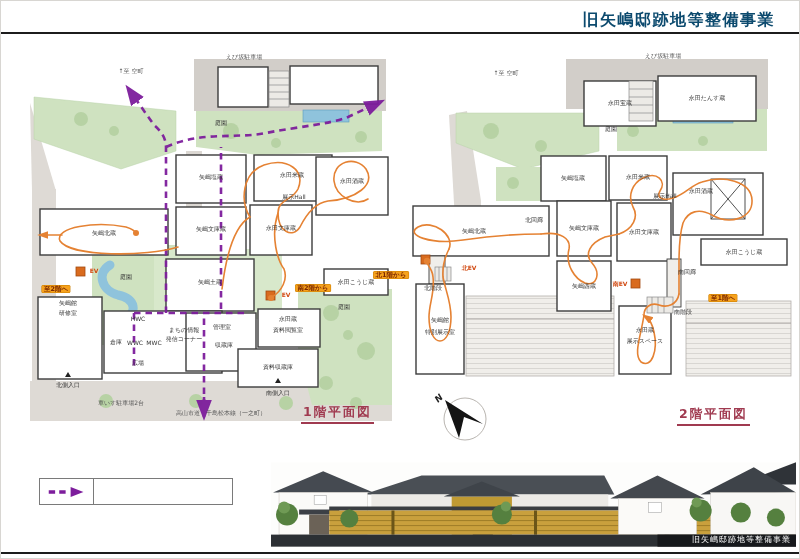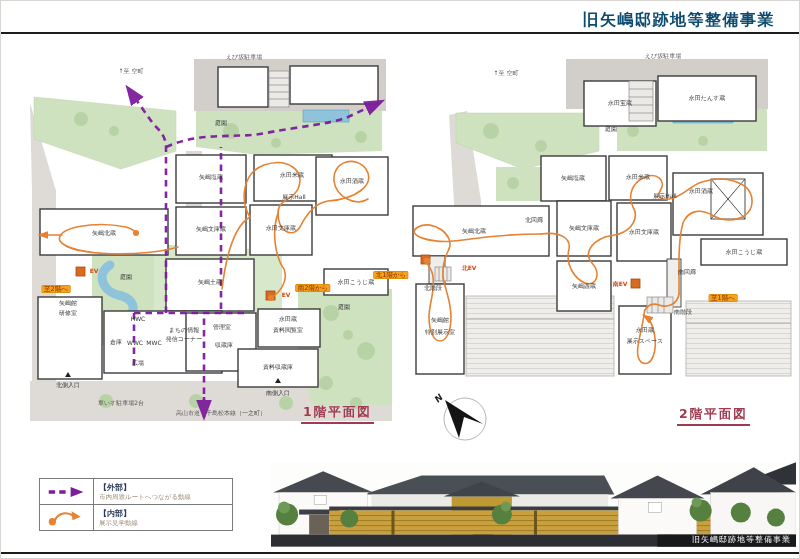--- a/index.html
+++ b/index.html
@@ -3,21 +3,21 @@
 <meta charset="utf-8">
 <style>
   html,body{margin:0;padding:0;background:#e9e9e9}
   .page{position:relative;width:800px;height:559px;background:#fff;font-family:"DejaVu Sans",sans-serif;overflow:hidden;border:1px solid #d8d6d2;box-sizing:border-box;margin:0 auto}
   .title{position:absolute;top:9px;right:24px;font-size:16px;font-weight:bold;color:#0c4a6e;letter-spacing:1.5px}
   .hrule{position:absolute;left:0;width:100%;height:2px;background:#1c1c1c}
   .plan{position:absolute}
   .psvg{position:absolute;left:0;top:0}
   .L{position:absolute;font-size:6px;line-height:1.05;color:#333;white-space:nowrap;transform:translate(-50%,-50%);text-align:center;z-index:5}
   .sm{color:#555}
-  .hl{background:#f6a21d;color:#7c2800;font-weight:normal;padding:0 2px;border-radius:1px;font-size:6.5px;box-shadow:0 0 0 .5px #c97d00}
+  .hl{background:#f6a21d;color:#7c2800;font-weight:bold;padding:0 2px;border-radius:1px;font-size:6.5px;box-shadow:0 0 0 .5px #c97d00}
   .red{color:#d14a12;font-weight:bold}
   .ptitle{position:absolute;font-size:12.5px;font-weight:bold;color:#a03a50;letter-spacing:2px;border-bottom:2px solid #a03a50;padding:0 2px 1px;z-index:6}
   .legend{position:absolute;left:38px;top:477px;width:192px;background:#fff;border:1.3px solid #7a7a7a;z-index:6}
   .lrow{display:flex;height:25px;align-items:center}
   .lrow+.lrow{border-top:1.3px solid #7a7a7a}
   .lic{width:54px;display:flex;justify-content:center;align-items:center;border-right:1.3px solid #7a7a7a;height:100%;box-sizing:border-box}
   .ltxt{padding-left:5px}
   .lcat{font-size:8px;font-weight:bold;color:#2b3a55}
   .ldesc{font-size:6.5px;color:#9b8a74}
   .persp{position:absolute;left:270px;top:461px;width:525px;height:85px}
@@ -280,37 +280,20 @@
   </svg>
 
   <div class="legend">
     <div class="lrow">
       <div class="lic">
         <svg width="42" height="16" viewBox="0 0 46 16">
           <path d="M3,8 H24" stroke="#7d1d9c" stroke-width="3.6" stroke-dasharray="7 4.5" fill="none"></path>
           <polygon points="27,2.5 41,8 27,13.5" fill="#7d1d9c"></polygon>
         </svg>
       </div>
-      <div class="ltxt">
-        <div class="lcat">【外部】</div>
-        <div class="ldesc">市内周遊ルートへつながる動線</div>
-      </div>
-    </div>
-    <div class="lrow">
-      <div class="lic">
-        <svg width="42" height="18" viewBox="0 0 46 18">
-          <circle cx="7" cy="13" r="4" fill="#e58233"></circle>
-          <path d="M10,11 C14,3 23,2 30,6.5" stroke="#e58233" stroke-width="2.4" fill="none" stroke-linecap="round"></path>
-          <polygon points="28,1.5 38,7.5 29,11.5" fill="#e58233"></polygon>
-        </svg>
-      </div>
-      <div class="ltxt">
-        <div class="lcat">【内部】</div>
-        <div class="ldesc">展示見学動線</div>
-      </div>
     </div>
   </div>
 
   <div class="persp">
     <svg width="525" height="85" viewBox="0 0 523 84">
       <rect x="0" y="0" width="523" height="84" fill="#fdfdfc"></rect>
       <g>
         <polygon points="92,32 150,13 332,13 342,32" fill="#4a4f55"></polygon>
         <rect x="100" y="32" width="236" height="14" fill="#eceae6"></rect>
       </g>

